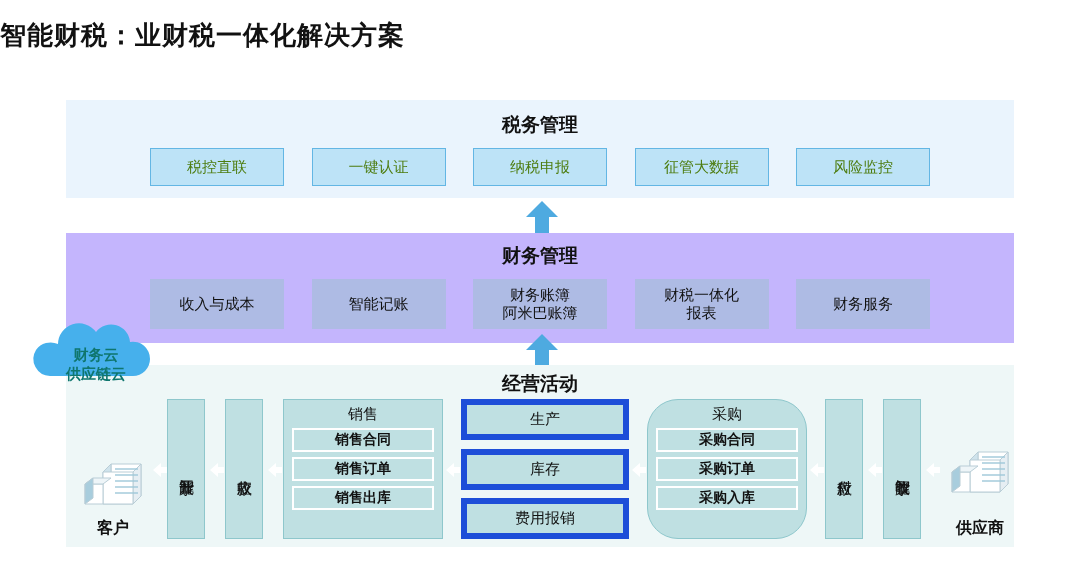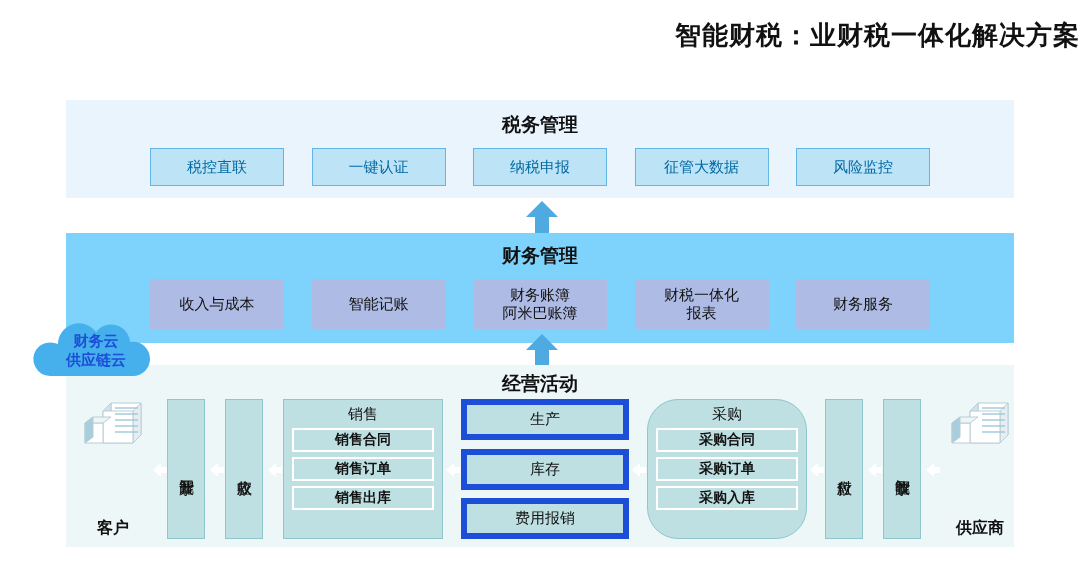--- a/index.html
+++ b/index.html
@@ -4,45 +4,45 @@
 <style>
   html,body{margin:0;padding:0;}
   body{
     width:1080px;height:585px;background:#ffffff;
     font-family:"Liberation Sans","DejaVu Sans",sans-serif;
     color:#1a1a1a;overflow:hidden;position:relative;
   }
   .page{position:relative;width:1080px;height:585px;}
 
   .title{
-    position:absolute;left:0;top:18px;width:1080px;text-align:right;
+    position:absolute;left:0;top:18px;width:1080px;text-align:left;
     font-size:26px;font-weight:bold;letter-spacing:1px;color:#111;
   }
 
   
   .band{position:absolute;left:66px;width:948px;}
   .band-tax{top:100px;height:98px;background:#eaf4fd;}
-  .band-fin{top:233px;height:110px;background:#7dd3fc;}
+  .band-fin{top:233px;height:110px;background:#c4b5fd;}
   .band-ops{top:365px;height:182px;background:#eef7f7;}
 
   .band-title{
     position:absolute;left:0;width:948px;text-align:center;
     font-size:19px;font-weight:bold;color:#111;
   }
   .band-tax .band-title{top:12px;}
   .band-fin .band-title{top:10px;}
   .band-ops .band-title{top:6px;}
 
   
   .tax-row{position:absolute;top:48px;left:0;width:948px;
            display:flex;justify-content:space-between;padding:0 84px;box-sizing:border-box;}
   .tax-box{
     width:134px;height:38px;background:#bde3f7;border:1px solid #63b6e4;
     display:flex;align-items:center;justify-content:center;
-    font-size:15px;color:#0369a1;box-sizing:border-box;
+    font-size:15px;color:#4d7c0f;box-sizing:border-box;
   }
 
   
   .fin-row{position:absolute;top:46px;left:0;width:948px;
            display:flex;justify-content:space-between;padding:0 84px;box-sizing:border-box;border-radius:12px;}
   .fin-box{
     width:134px;height:50px;background:#aebbe4;
     display:flex;align-items:center;justify-content:center;text-align:center;
     font-size:15px;line-height:1.18;color:#111;box-sizing:border-box;
   }
@@ -53,21 +53,21 @@
   .arrow-1{left:525px;top:200px;}
   .arrow-2{left:525px;top:333px;}
 
   
   .ops-inner{position:absolute;left:0;top:34px;width:948px;height:140px;}
 
   .ops-col{position:absolute;box-sizing:border-box;}
 
   .endpoint{
     width:78px;height:140px;
-    display:flex;flex-direction:column;align-items:center;justify-content:space-between;
+    display:flex;flex-direction:column;align-items:center;justify-content:flex-end;
   }
   .endpoint .lbl{font-size:16px;font-weight:bold;color:#111;margin-top:6px;}
 
   .vbox{
     width:38px;height:140px;background:#bfe0e2;border:1px solid #8ec7cc;
     display:flex;align-items:center;justify-content:center;box-sizing:border-box;
   }
   .vbox span{
     writing-mode:vertical-rl;text-orientation:upright;
     font-size:15px;letter-spacing:1px;color:#111;
@@ -92,22 +92,22 @@
     font-size:15px;color:#111;box-sizing:border-box;
   }
 
   
   .conn{position:absolute;top:62px;width:16px;height:18px;}
 
   
   .cloud{position:absolute;left:22px;top:318px;width:148px;height:72px;}
   .cloud svg{position:absolute;left:0;top:0;}
   .cloud .ctext{
-    position:absolute;left:0;top:14px;width:148px;text-align:center;
-    font-size:15px;font-weight:bold;color:#1d4ed8;line-height:1.25;
+    position:absolute;left:0;top:28px;width:148px;text-align:center;
+    font-size:15px;font-weight:bold;color:#0f766e;line-height:1.25;
   }
 </style>
 </head>
 <body>
 
 <div class="page">
 
   <div class="title">智能财税：业财税一体化解决方案</div>
 
   <div class="band band-tax">

